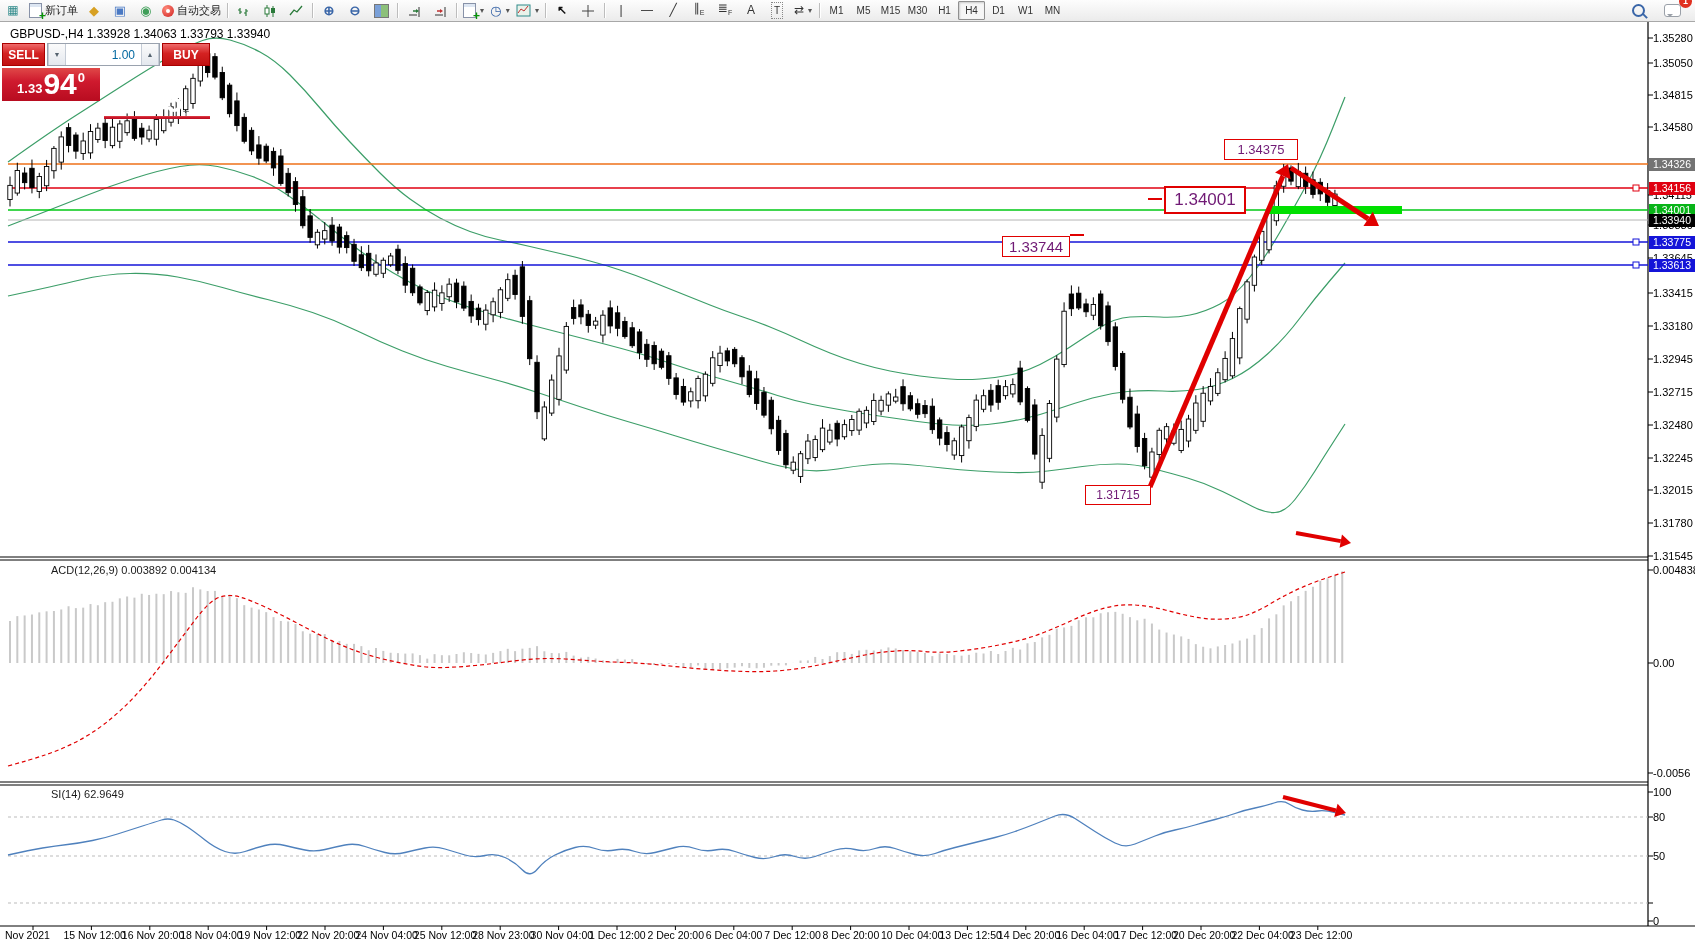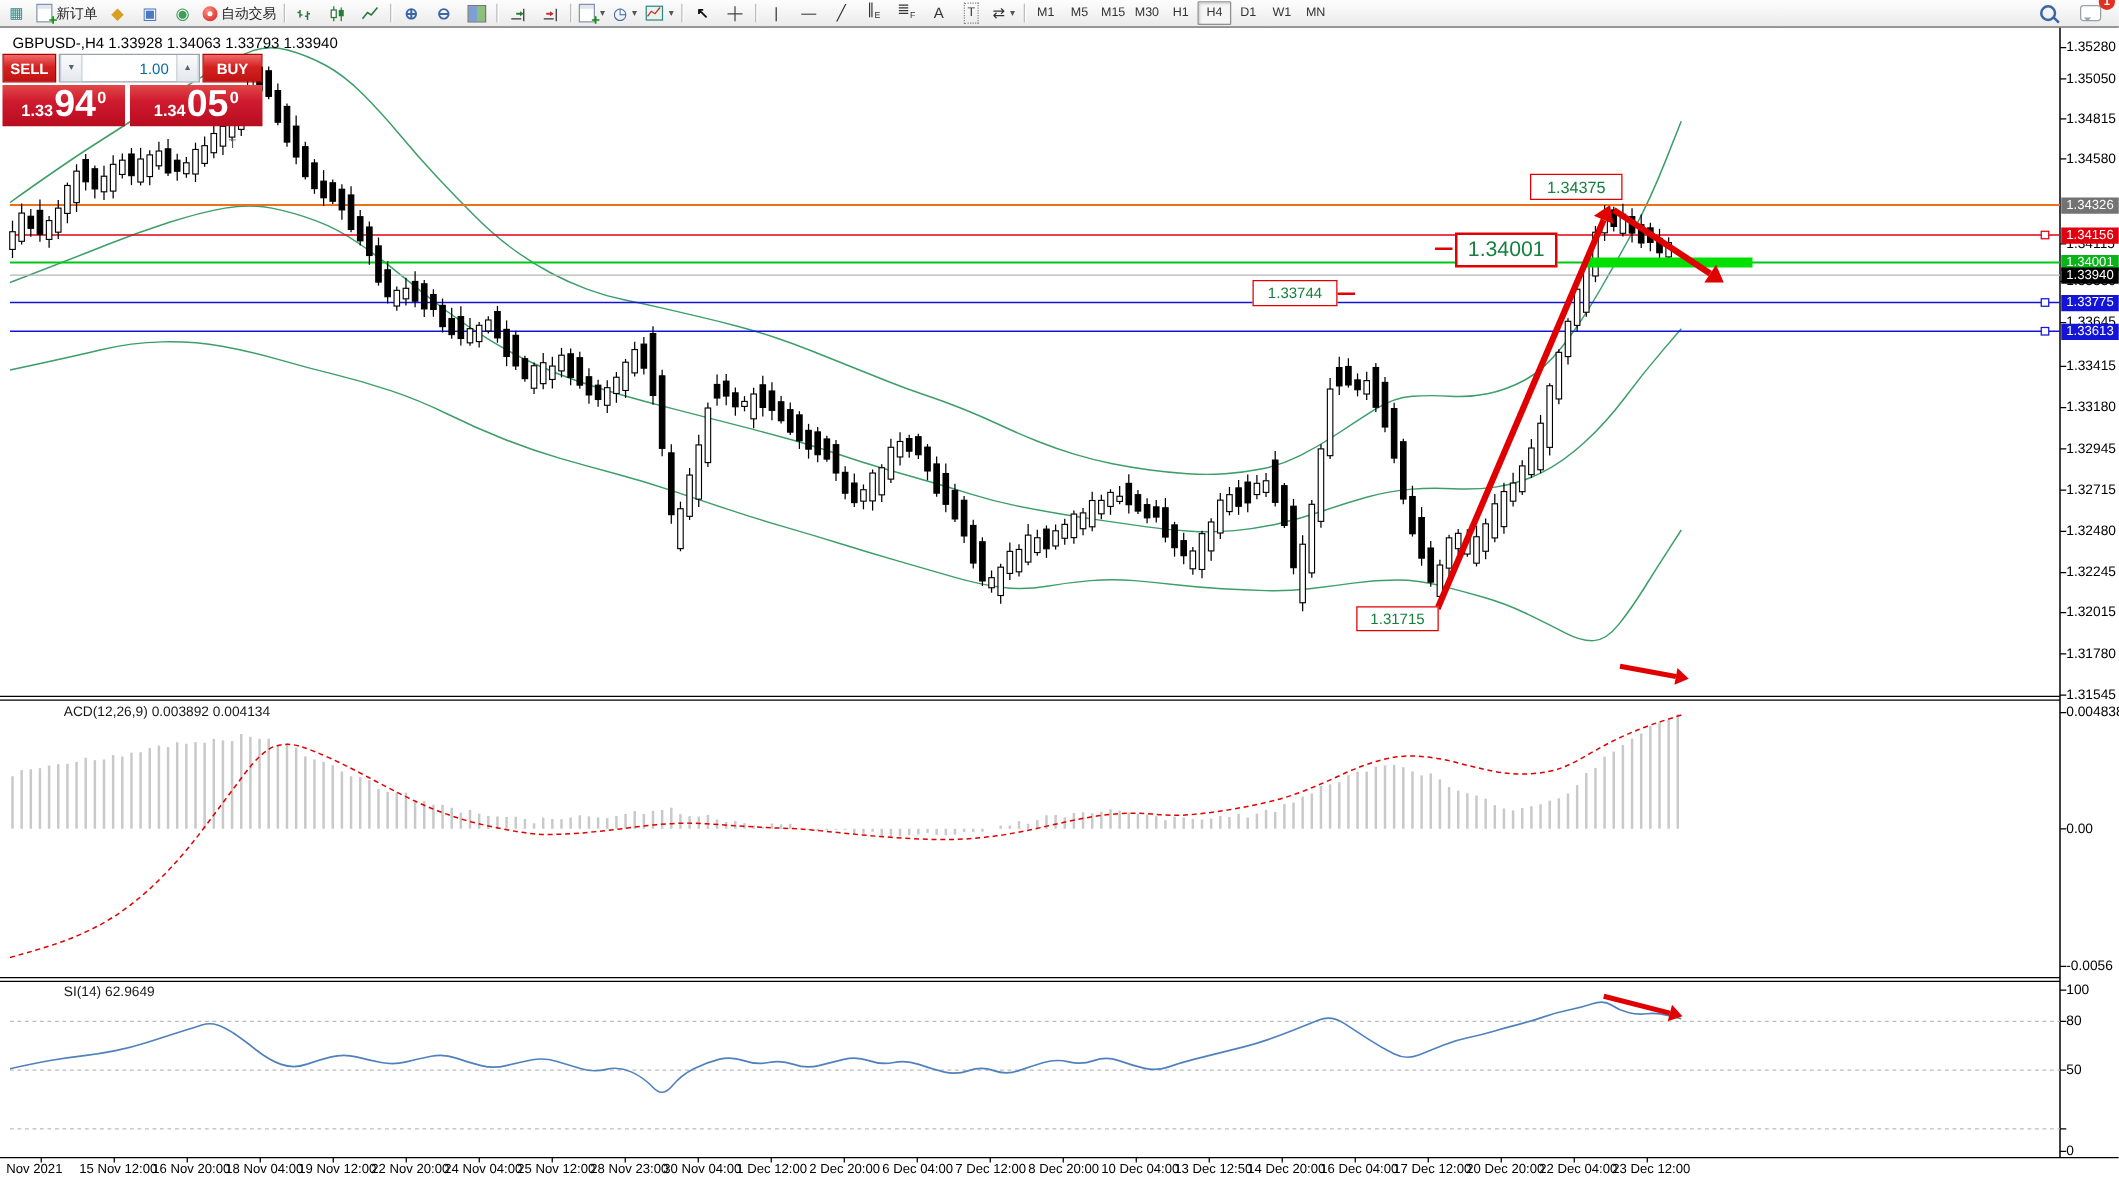--- a/index.html
+++ b/index.html
@@ -40,39 +40,39 @@
   .badge1{position:absolute;right:-7px;top:-6px;width:13px;height:13px;border-radius:50%;
      background:#e03020;color:#fff;font-size:9px;line-height:13px;text-align:center;font-weight:bold;}
   
   #stage{position:absolute;left:0;top:0;width:1695px;height:942px;}
   .hdr{position:absolute;left:10px;top:27px;font-size:12px;color:#000;z-index:4;}
   .plabel{position:absolute;left:3px;font-size:11px;color:#1a1a1a;z-index:4;margin-left:48px;}
   .ytick{position:absolute;left:1653px;font-size:11px;color:#000;z-index:3;}
   .pbadge{position:absolute;left:1649px;width:46px;height:13px;font-size:10.5px;line-height:13px;
      text-align:center;color:#fff;z-index:4;}
   .tlabel{position:absolute;top:929px;font-size:10.5px;color:#000;white-space:nowrap;z-index:3;}
-  .ann{position:absolute;background:#fff;border:1.5px solid #e00000;color:#15803d;
+  .ann{position:absolute;background:#fff;border:1.5px solid #e00000;color:#701a75;
      text-align:center;z-index:6;}
   .anndash{position:absolute;height:0;border-top:2px solid #e00000;z-index:6;}
   .tmark{position:absolute;font-size:10px;color:#555;z-index:3;}
   
   .trade{position:absolute;left:2px;top:43px;width:208px;z-index:7;font-family:"Liberation Sans",sans-serif;}
   .trow1{display:flex;height:23px;}
   .bsell,.bbuy{background:linear-gradient(#ef6a6a,#d42222 45%,#c11212);color:#fff;font-weight:bold;
      font-size:12px;display:flex;align-items:center;justify-content:center;border:1px solid #a00;}
   .bsell{width:41px;}.bbuy{width:46px;}
   .vol{flex:1;display:flex;border:1px solid #9aa2ae;background:#fff;margin:0 2px;}
   .volbtn{width:16px;display:flex;align-items:center;justify-content:center;font-size:7px;color:#55636f;
      background:linear-gradient(#fbfbfb,#e4e8ee);border-left:1px solid #c5ccd6;border-right:1px solid #c5ccd6;}
   .volval{flex:1;display:flex;align-items:center;justify-content:flex-end;padding-right:6px;font-size:12px;color:#0369a1;}
   .trow2{display:flex;margin-top:2px;height:33px;}
   .tile{background:linear-gradient(#e04848,#cf1a2e 40%,#b80c20);color:#fff;display:flex;
      align-items:flex-end;justify-content:center;padding:1px 4px 2px 4px;}
   .tile.sell{width:92px;margin-right:4px;}
-  .tile.buy{width:100px;}
+  .tile.buy{width:100px;margin-top:48px;}
   .tbig{font-size:13px;font-weight:bold;margin-bottom:3px;}
   .tpips{font-size:30px;font-weight:bold;line-height:30px;margin:0 1px;}
   .tpt{font-size:13px;font-weight:bold;align-self:flex-start;margin-top:1px;}
 </style>
 </head>
 <body>
 
 <div class="tb">
   <span class="tbtn">
       <span class="ic i-tmpl">▦</span>
@@ -936,18 +936,18 @@
       <div class="tlabel" style="left: 939.4px;">13 Dec 12:50</div>
       <div class="tlabel" style="left: 997.8px;">14 Dec 20:00</div>
       <div class="tlabel" style="left: 1056.2px;">16 Dec 04:00</div>
       <div class="tlabel" style="left: 1114.6px;">17 Dec 12:00</div>
       <div class="tlabel" style="left: 1173px;">20 Dec 20:00</div>
       <div class="tlabel" style="left: 1231.4px;">22 Dec 04:00</div>
       <div class="tlabel" style="left: 1289.8px;">23 Dec 12:00</div>
       <div class="ann" style="left: 1224px; top: 139px; width: 72px; height: 19px; line-height: 19px; font-size: 13px; border-width: 1.5px;">1.34375</div>
       <div class="ann" style="left: 1164px; top: 186px; width: 78px; height: 24px; line-height: 24px; font-size: 17px; border-width: 2px;">1.34001</div>
       <div class="anndash" style="left: 1148px; top: 198px; width: 14px;"></div>
-      <div class="ann" style="left: 1002px; top: 224px; width: 66px; height: 19px; line-height: 19px; font-size: 12px; border-width: 1.5px;">1.33744</div>
+      <div class="ann" style="left: 1002px; top: 236px; width: 66px; height: 19px; line-height: 19px; font-size: 15px; border-width: 1.5px;">1.33744</div>
       <div class="anndash" style="left: 1070px; top: 233.5px; width: 14px;"></div>
       <div class="ann" style="left: 1085px; top: 485px; width: 64px; height: 18px; line-height: 18px; font-size: 12px; border-width: 1.5px;">1.31715</div>
       <div class="tmark" style="left: 183px; top: 110px;">T</div>
     </div>
 </div>
 
 </body></html>

